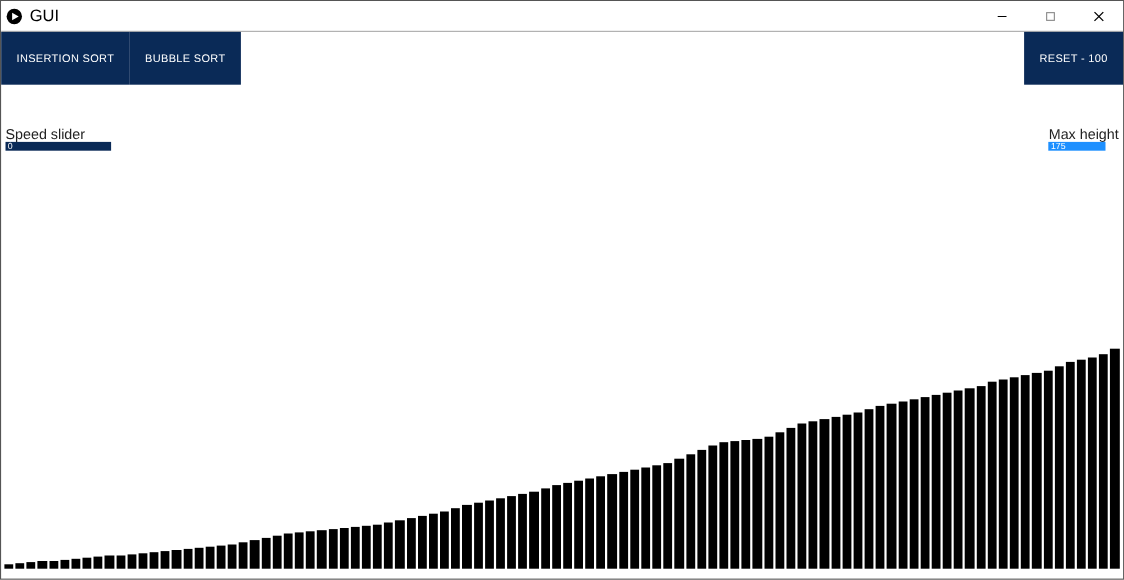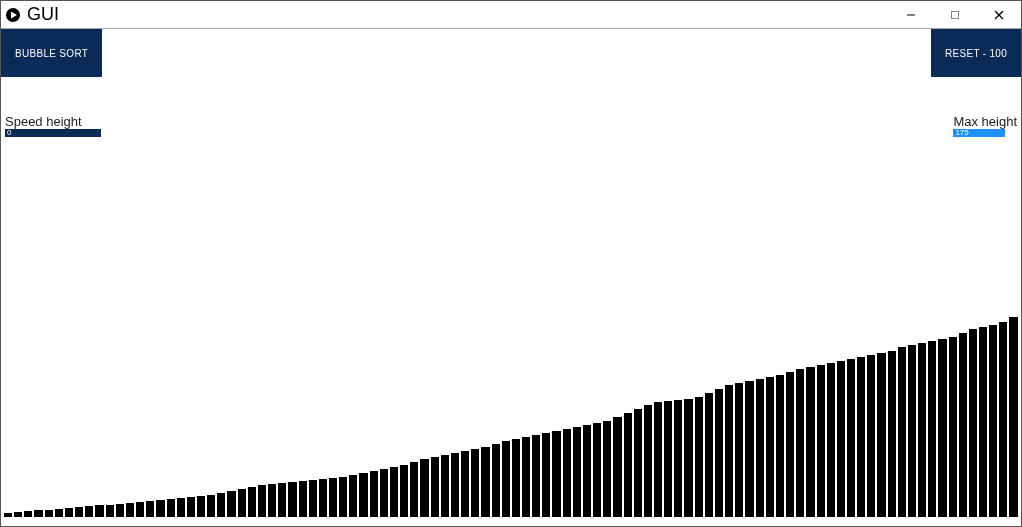--- a/index.html
+++ b/index.html
@@ -20,21 +20,21 @@
     align-items: center;
     border-bottom: 1px solid #aaa;
   }
   .titlebar .app-icon {
     width: 16px; height: 16px;
     margin: 0 6px 0 4px;
     display:flex; align-items:center; justify-content:center;
   }
   .titlebar .app-icon svg { display:block; }
   .titlebar .title {
-    font-size: 18px;
+    font-size: 15px;
     color: #000;
     flex: 0 0 auto;
   }
   .titlebar .spacer { flex: 1; }
   .win-btn {
     width: 44px; height: 28px;
     display: flex; align-items: center; justify-content: center;
     font-size: 12px; font-family: "Segoe UI Symbol", sans-serif;
     color: #000;
   }
@@ -135,30 +135,31 @@
   <div class="win-btn close">
     <svg width="10" height="10" viewBox="0 0 10 10">
         <line x1="1" y1="1" x2="9" y2="9" stroke="#000" stroke-width="1.2"></line>
         <line x1="9" y1="1" x2="1" y2="9" stroke="#000" stroke-width="1.2"></line>
       </svg>
   </div>
 </div>
 
 <div class="toolbar-row">
   <div class="btn-group">
+    <div class="btn">INSERTION SORT</div>
     <div class="btn">BUBBLE SORT</div>
   </div>
   <div class="btn-group">
     <div class="btn">RESET - 100</div>
   </div>
 </div>
 
 <div class="sliders">
   <div class="slider-block left">
-    <div class="slider-label">Speed height</div>
+    <div class="slider-label">Speed slider</div>
     <div class="slider-track dark">
       <span class="slider-value">0</span>
     </div>
   </div>
   <div class="slider-block right">
     <div class="slider-label">Max height</div>
     <div class="slider-track blue">
       <span class="slider-value">175</span>
     </div>
   </div>

